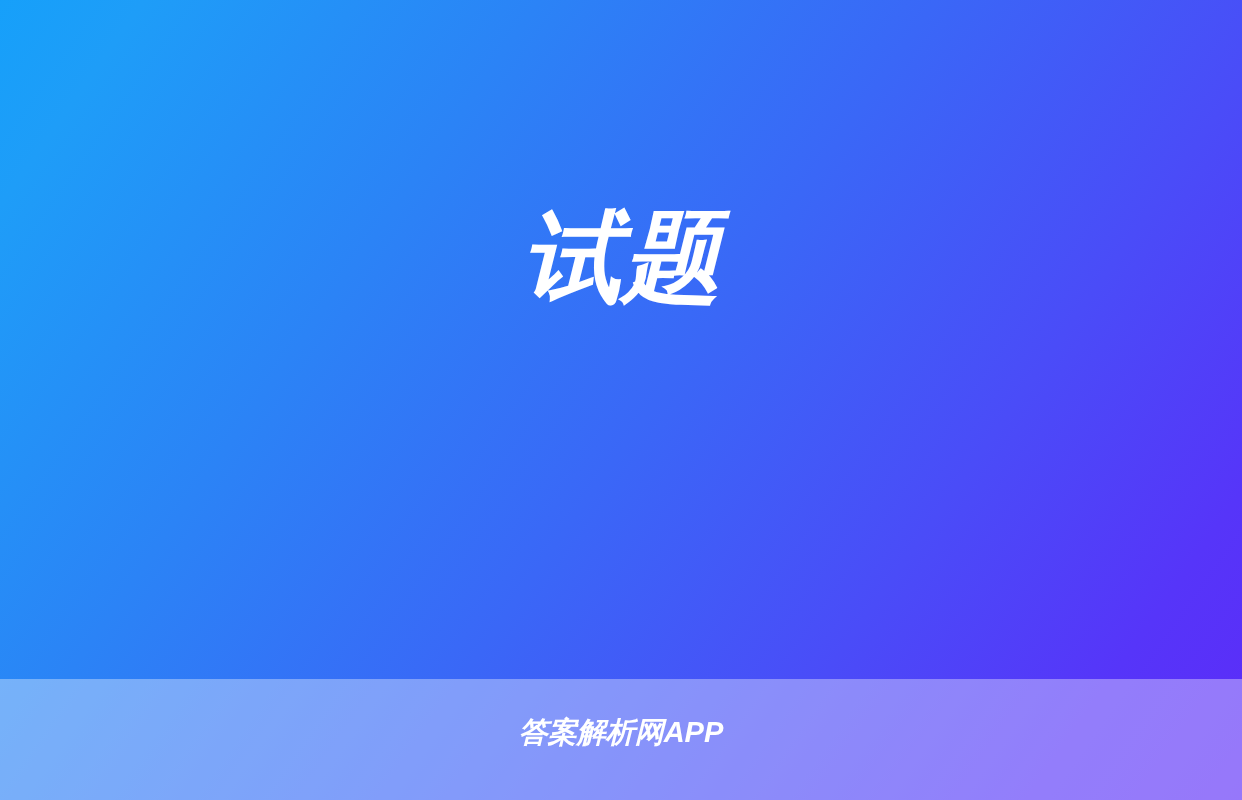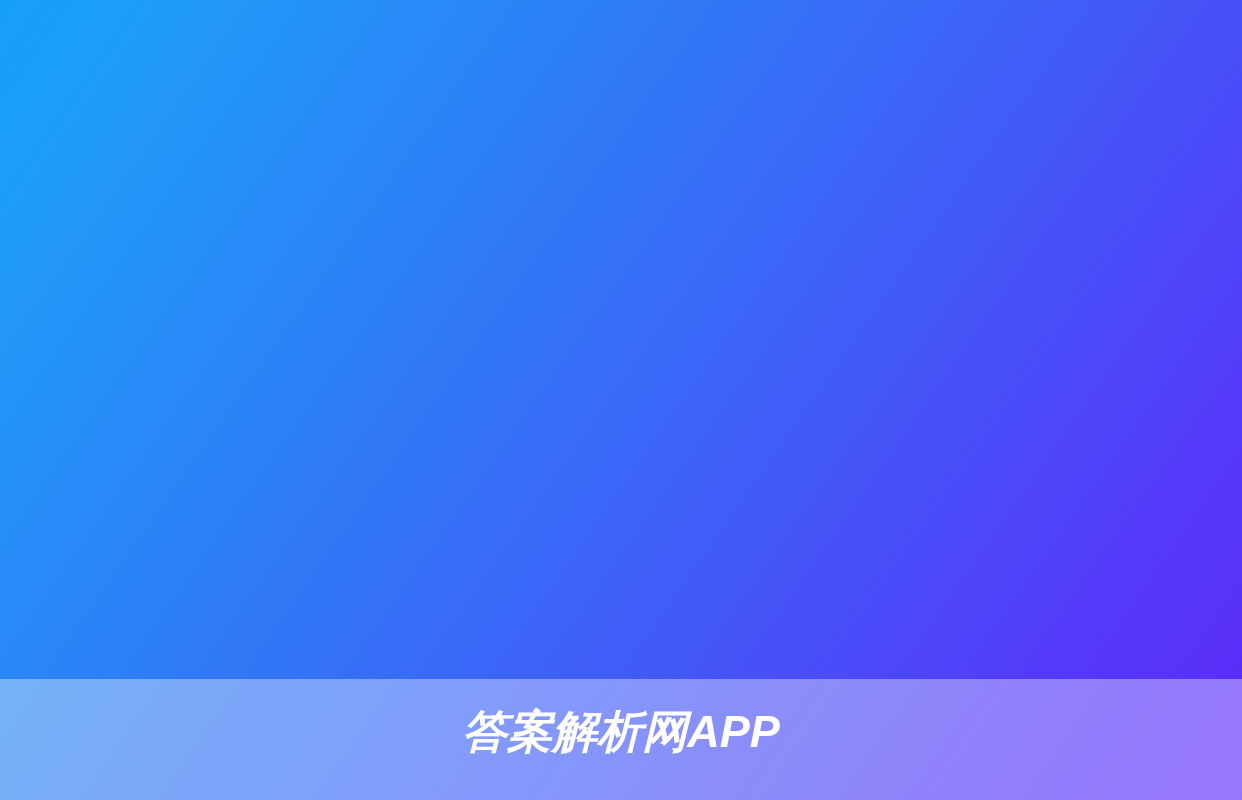--- a/index.html
+++ b/index.html
@@ -59,33 +59,34 @@
     height: 121px;
     background: rgba(255, 255, 255, 0.36);
     display: flex;
     align-items: flex-start;
     justify-content: center;
   }
 
   #footer-brand {
     margin-top: 28px;
     color: #ffffff;
-    font-size: 45px;
+    font-size: 29px;
     line-height: 50px;
     font-weight: 700;
     font-style: italic;
     letter-spacing: 0px;
     white-space: nowrap;
   }
 </style>
 </head>
 <body>
 
 <div id="poster">
 
   <div id="title-block">
+    <span class="title-line">试题</span>
   </div>
 
   <div id="footer-band">
     <span id="footer-brand">答案解析网APP</span>
   </div>
 
 </div>
 
 </body></html>

